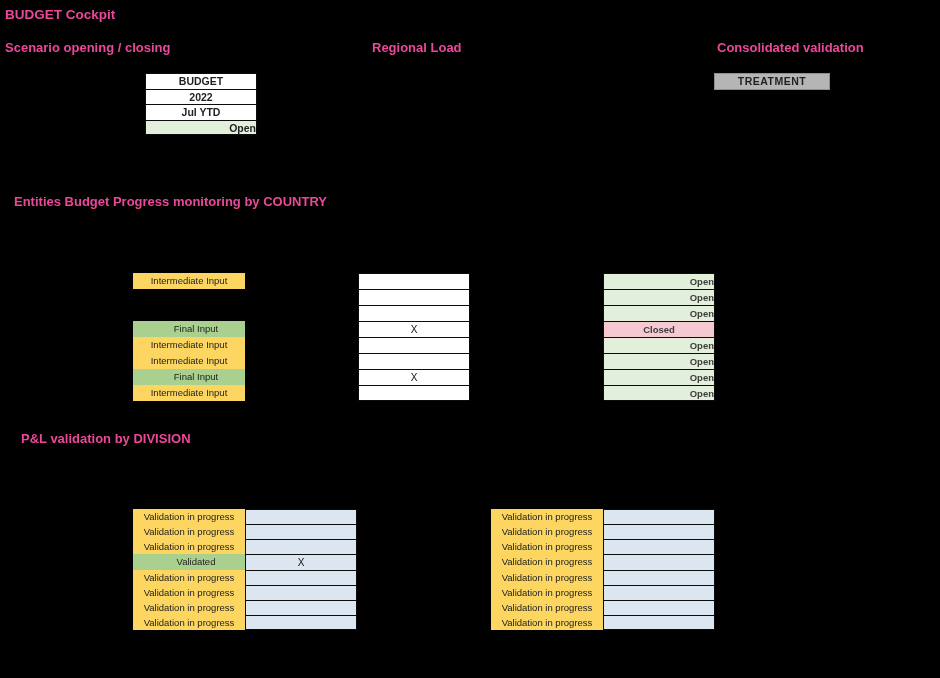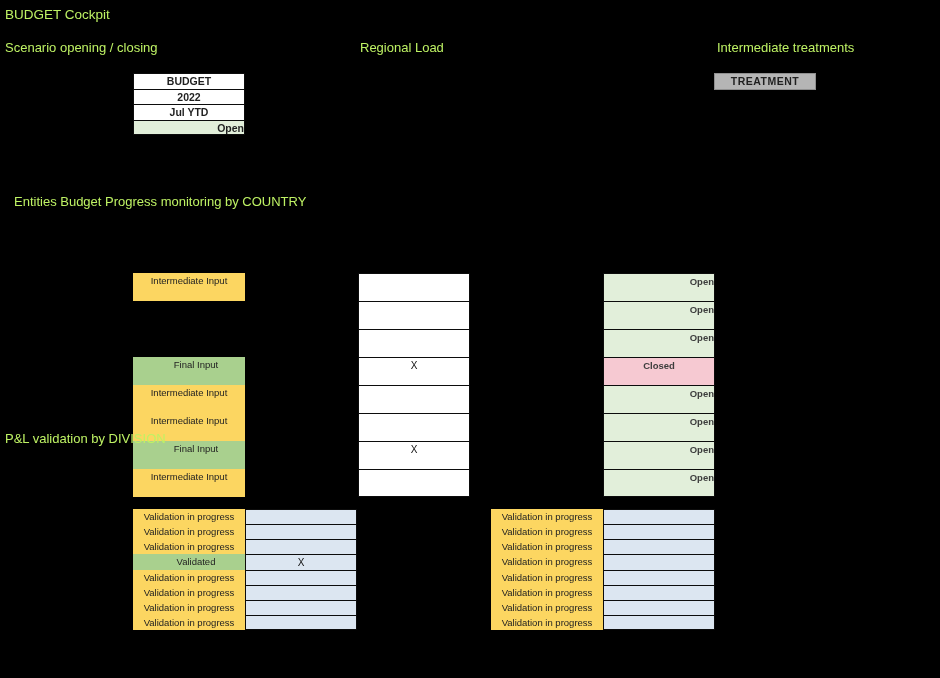--- a/index.html
+++ b/index.html
@@ -3,61 +3,61 @@
 <meta charset="utf-8">
 <style>
   html,body{margin:0;padding:0;}
   body{
     width:940px;height:678px;
     background:#000;
     font-family:"Liberation Sans", sans-serif;
     position:relative;overflow:hidden;
   }
   .heading{
-    position:absolute;color:#bef264;font-weight:normal;
+    position:absolute;color:#ec4899;font-weight:bold;
     font-size:13px;line-height:16px;white-space:nowrap;
   }
   .col{position:absolute;width:112px;}
   .cell{
-    height:28px;line-height:16px;text-align:center;
+    height:16px;line-height:16px;text-align:center;
     font-size:9.5px;color:#222;box-sizing:border-box;
     overflow:hidden;white-space:nowrap;
   }
   
   .bordered{border:1px solid #0c0c0c;border-bottom:none;}
   .bordered.last{border-bottom:1px solid #0c0c0c;}
   .white{background:var(--white);}
   .blue{background:var(--blue);}
   .stategreen{background:var(--light_green);font-weight:bold;color:#3d3d3d;text-align:right;}
   .statepink{background:var(--pink);font-weight:bold;color:#3d3d3d;text-align:center;}
   .yellow{background:var(--yellow);}
   .green{background:var(--green);padding-left:14px;}
   .empty{background:transparent;}
   .xmark{font-size:10px;color:#111;}
   
   #scenario-table .cell{height:15.5px;line-height:15.5px;font-weight:bold;font-size:10.5px;color:#1f1f1f;}
   
   .pnl .cell{height:15.125px;line-height:15.125px;}
   #treatment-button{
-    position:absolute;left:714px;top:73px;width:102px;height:17px;
+    position:absolute;left:714px;top:73px;width:116px;height:17px;
     background:var(--gray);border:1px solid #8f8f8f;box-sizing:border-box;
     font-weight:bold;font-size:10.5px;line-height:15px;text-align:center;
     color:#1f1f1f;letter-spacing:0.5px;cursor:pointer;
   }
 </style>
 </head>
 <body style="background: rgb(0, 0, 0);">
 
 <div class="heading" style="left:5px;top:7px;font-size:13.5px">BUDGET Cockpit</div>
 
 <div class="heading" style="left:5px;top:40px">Scenario opening / closing</div>
-<div class="heading" style="left:360px;top:40px">Regional Load</div>
-<div class="heading" style="left:717px;top:40px">Intermediate treatments</div>
+<div class="heading" style="left:372px;top:40px">Regional Load</div>
+<div class="heading" style="left:717px;top:40px">Consolidated validation</div>
 
-<div class="col" id="scenario-table" style="left:133px;top:73px">
+<div class="col" id="scenario-table" style="left:145px;top:73px">
   <div class="cell bordered white">BUDGET</div>
   <div class="cell bordered white">2022</div>
   <div class="cell bordered white">Jul YTD</div>
   <div class="cell bordered last stategreen">Open</div>
 </div>
 
 <div id="treatment-button">TREATMENT</div>
 
 <div class="heading" style="left:14px;top:194px">Entities Budget Progress monitoring by COUNTRY</div>
 
@@ -87,21 +87,21 @@
   <div class="cell bordered stategreen">Open</div>
   <div class="cell bordered stategreen">Open</div>
   <div class="cell bordered stategreen">Open</div>
   <div class="cell bordered statepink">Closed</div>
   <div class="cell bordered stategreen">Open</div>
   <div class="cell bordered stategreen">Open</div>
   <div class="cell bordered stategreen">Open</div>
   <div class="cell bordered last stategreen">Open</div>
 </div>
 
-<div class="heading" style="left:5px;top:431px">P&amp;L validation by DIVISION</div>
+<div class="heading" style="left:21px;top:431px">P&amp;L validation by DIVISION</div>
 
 <div class="col pnl" style="left:133px;top:509px">
   <div class="cell yellow">Validation in progress</div>
   <div class="cell yellow">Validation in progress</div>
   <div class="cell yellow">Validation in progress</div>
   <div class="cell green">Validated</div>
   <div class="cell yellow">Validation in progress</div>
   <div class="cell yellow">Validation in progress</div>
   <div class="cell yellow">Validation in progress</div>
   <div class="cell yellow">Validation in progress</div>

